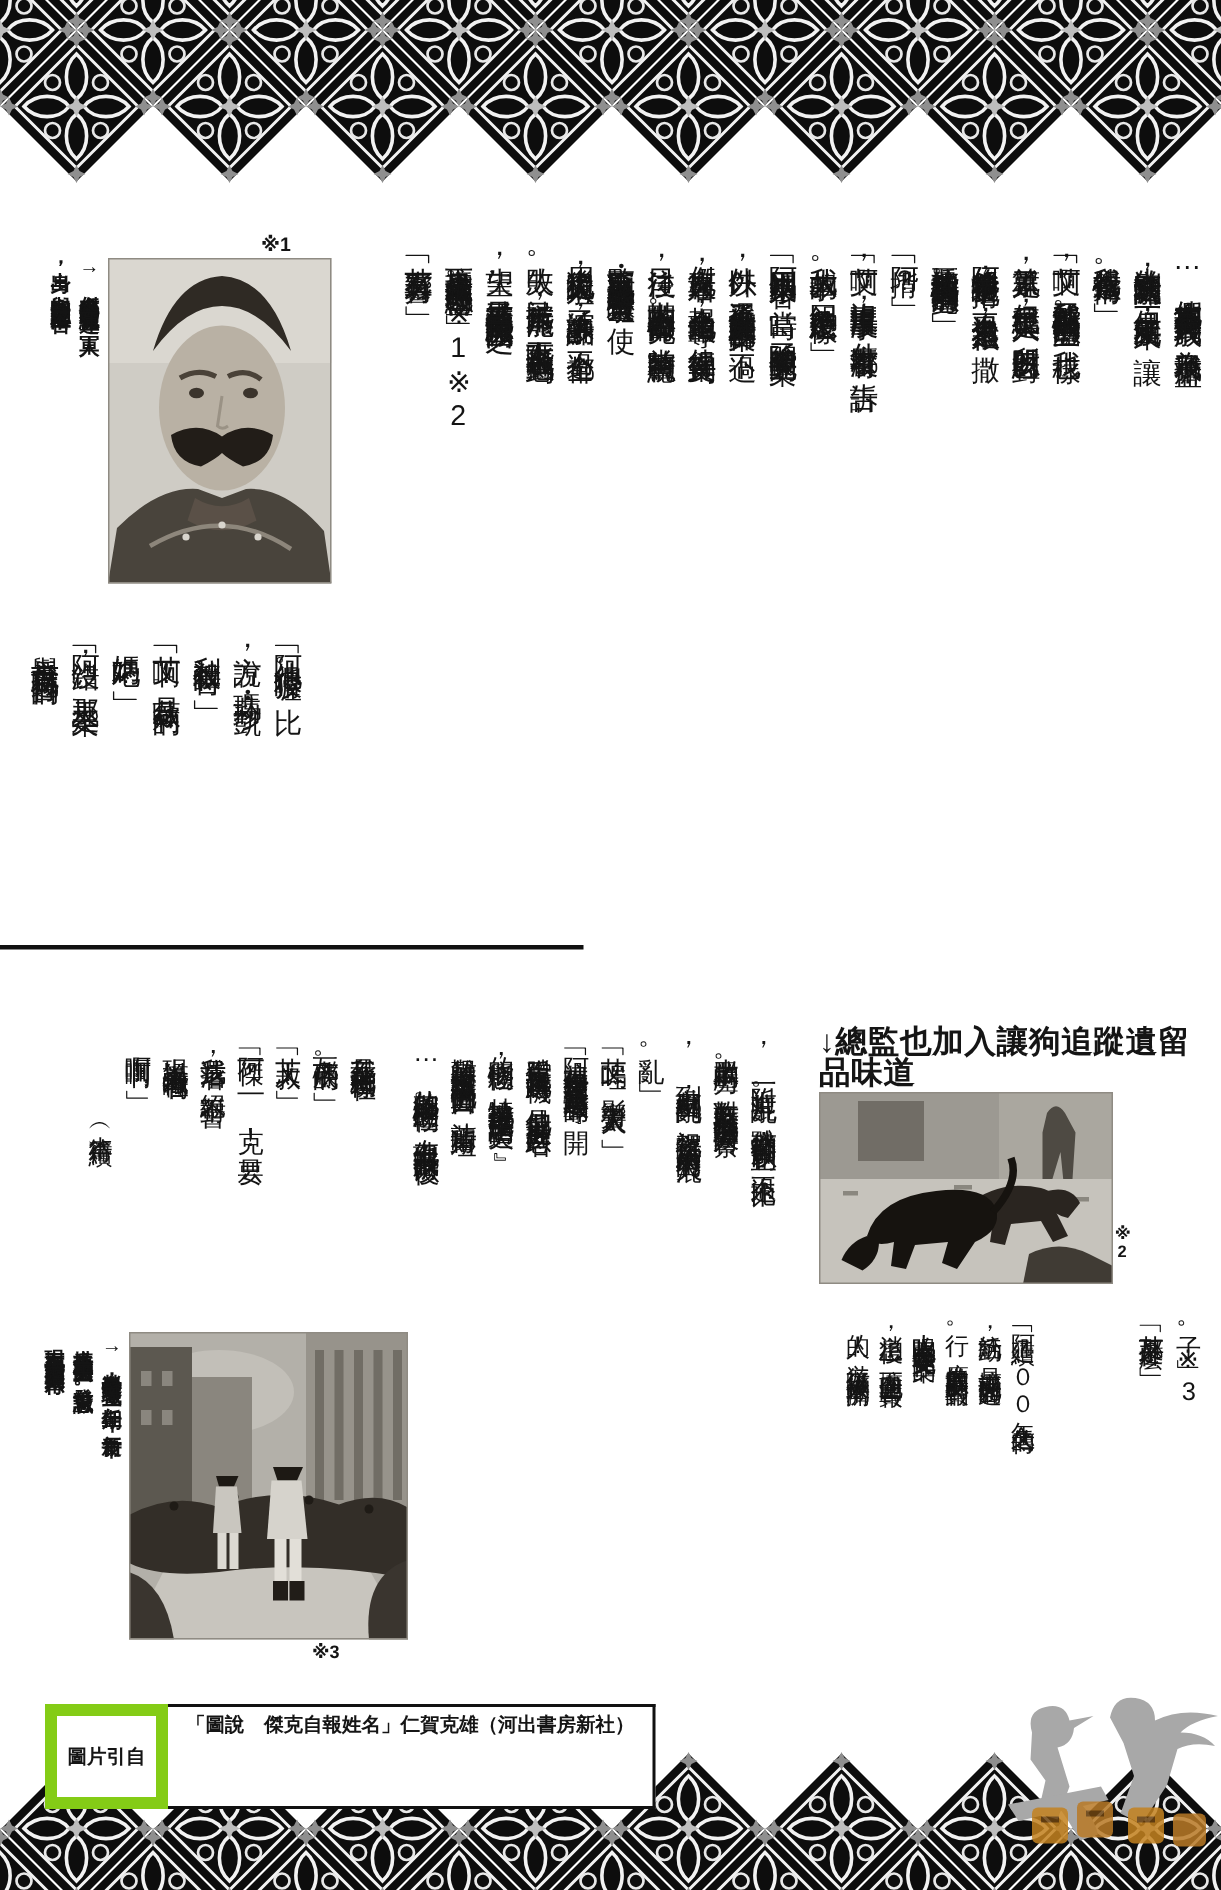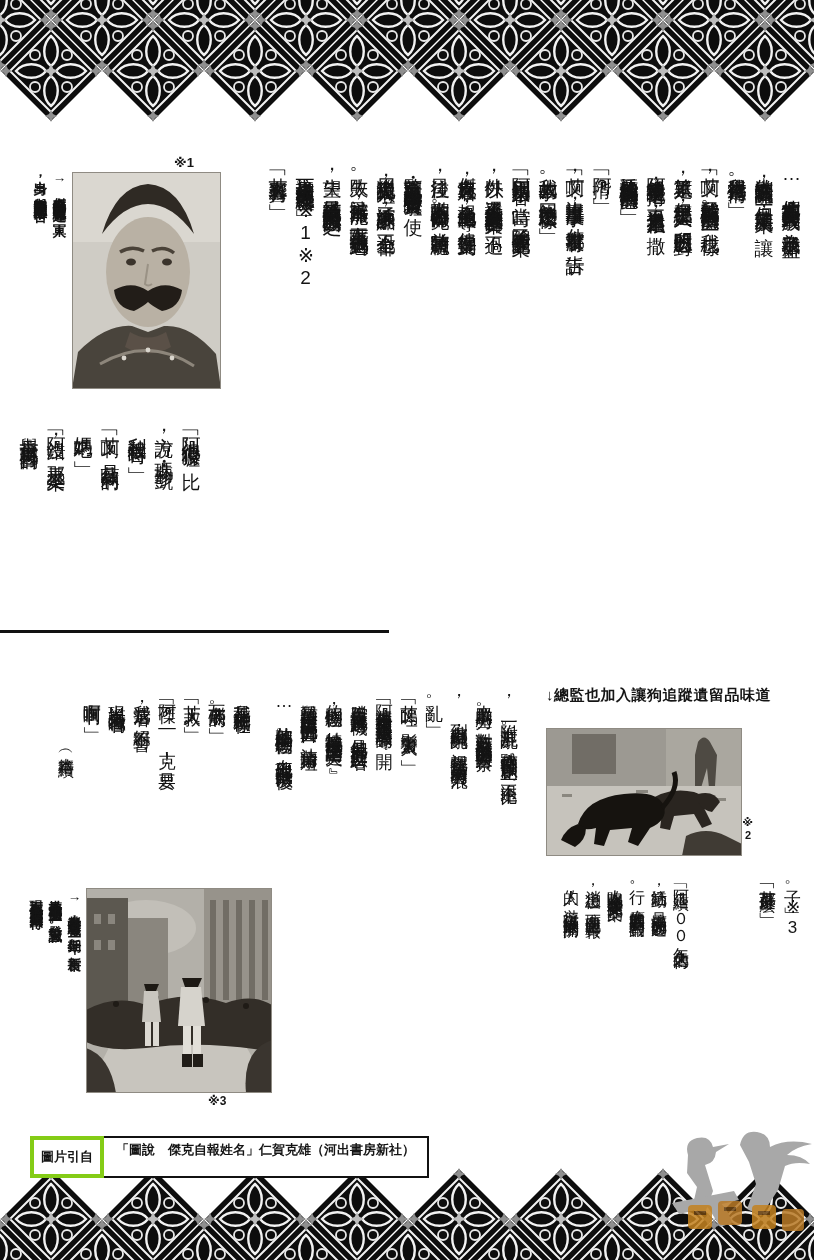--- a/index.html
+++ b/index.html
@@ -10,38 +10,38 @@
   .vtext{position:absolute;writing-mode:vertical-rl;text-orientation:upright;color:#141414;}
   .vtext p{margin:0;padding:0;}
   .block-a{top:163px;right:9px;height:465px;font-size:19px;letter-spacing:1px;}
   .block-a p{line-height:27px;}
   .block-b{top:422px;left:16px;height:202px;font-size:19px;letter-spacing:2px;}
   .block-b p{line-height:27px;}
   .cap1{top:170px;left:31px;height:352px;font-size:13.5px;letter-spacing:1px;font-weight:700;}
   .cap1 p{line-height:19px;}
   .ref1{position:absolute;left:174px;top:155px;font-size:13px;font-weight:700;}
   .divider{position:absolute;left:0;top:630px;width:389px;height:3px;background:#111;}
-  .hcaption{position:absolute;left:546px;top:684px;width:256px;font-size:15px;font-weight:700;letter-spacing:.5px;}
+  .hcaption{position:absolute;left:546px;top:684px;width:256px;font-size:21px;font-weight:700;letter-spacing:.5px;}
   .hcaption p{margin:0;line-height:21px;}
   .ref2{position:absolute;left:742px;top:816px;font-size:11px;font-weight:700;writing-mode:vertical-rl;text-orientation:upright;}
   .block-c{top:877px;right:9px;height:274px;font-size:17px;letter-spacing:1px;}
   .block-c p{line-height:25px;}
   .block-d{top:877px;left:560px;height:270px;font-size:16px;letter-spacing:1.5px;}
   .block-d p{line-height:22px;}
   .block-e{top:691px;left:271px;height:447px;font-size:17.5px;letter-spacing:1.5px;}
   .block-e p{line-height:25px;}
   .block-f{top:691px;left:54px;height:228px;font-size:17.5px;letter-spacing:1.5px;}
   .block-f p{line-height:25px;}
   .block-f p:last-child{margin-top:52px;font-size:16px;}
   .ref3{position:absolute;left:208px;top:1094px;font-size:12px;font-weight:700;}
   .cap3{top:889px;left:27px;height:312px;font-size:13.5px;letter-spacing:1px;font-weight:700;}
   .cap3 p{line-height:19px;}
   .credit{position:absolute;left:30px;top:1136px;display:flex;align-items:stretch;
           font-size:13px;font-weight:700;z-index:4;background:#fff;}
-  .credit-label{border:4px solid #84cc16;padding:8px 7px;white-space:nowrap;}
+  .credit-label{border:8px solid #84cc16;padding:18px 7px;white-space:nowrap;}
   .credit-src{border:2px solid #111;border-left:none;padding:3px 12px;white-space:nowrap;}
   .border-top{position:absolute;left:0;top:0;z-index:1;}
   .border-bottom{position:absolute;left:0;top:1130px;z-index:1;}
   .silhouette{position:absolute;left:644px;top:1105px;z-index:5;}
   .content{position:absolute;inset:0;z-index:2;}
   .photo{position:absolute;}
 </style>
 </head>
 <body>
 

